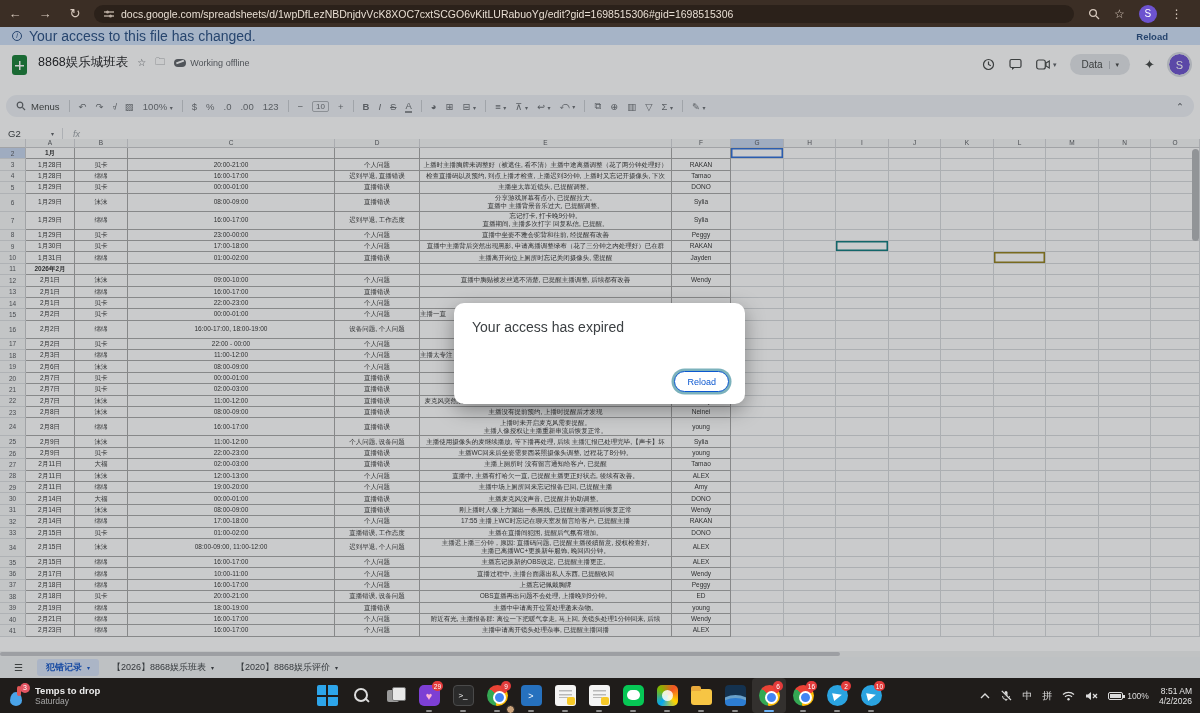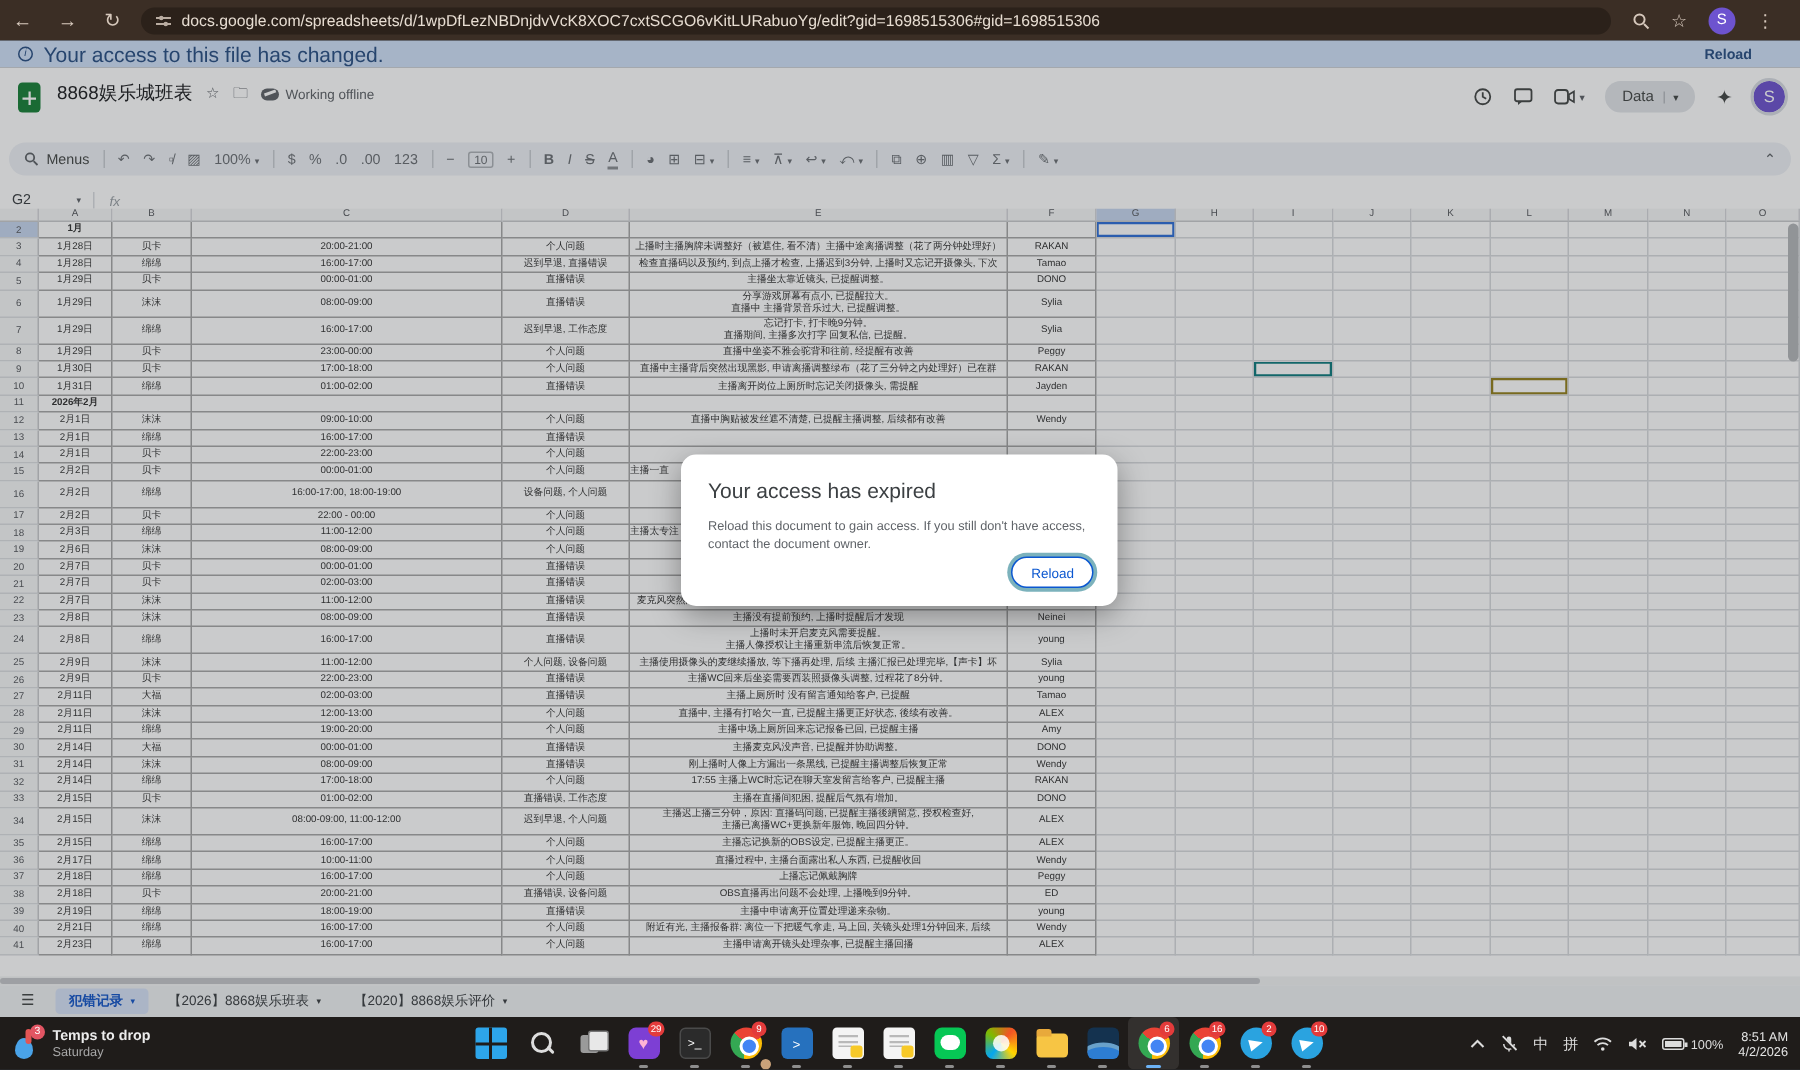--- a/index.html
+++ b/index.html
@@ -1055,21 +1055,20 @@
         <span class="stab">
           <span>【2020】8868娱乐评价</span>
           <span class="car">▾</span>
         </span>
       </div>
 
     <div class="scrim"></div>
 
     <div class="dialog">
       <div class="dlg-title">Your access has expired</div>
-      <div class="dlg-body">Reload this document to gain access. If you still don't have access, contact the document owner.</div>
       <div class="dlg-btn">Reload</div>
     </div>
   </div>
 
   <div class="taskbar">
     <div class="weather">
       <div class="w-ico">
         <div class="w-drop"></div>
           <div class="w-stem"></div>
         <div class="w-badge">3</div>

